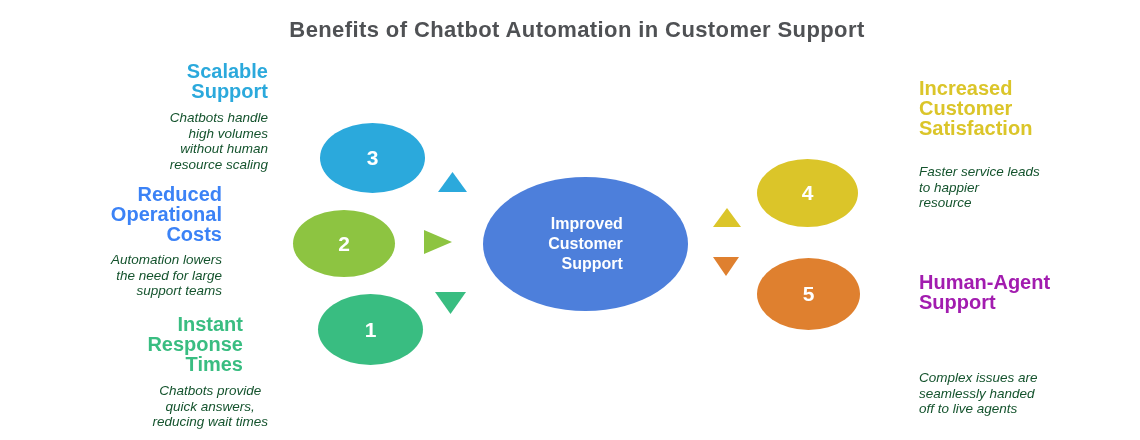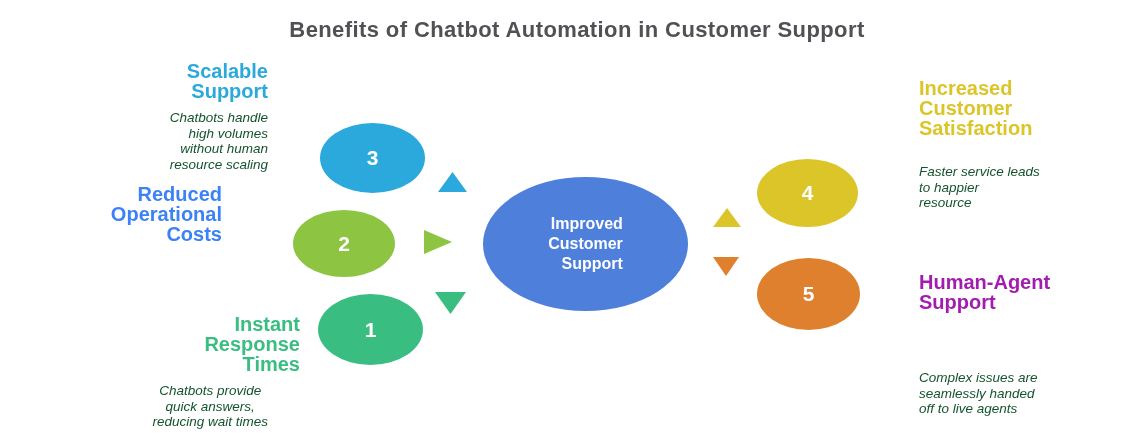--- a/index.html
+++ b/index.html
@@ -72,21 +72,21 @@
   .desc {
     position: absolute;
     margin: 0;
     font-size: 13.5px;
     line-height: 15.5px;
     color: #14532d;
     white-space: pre-line;
     font-style: italic;
   }
   .align-right { text-align: right; }
-  .heading-1 { right: 840px; top: 314px; }
+  .heading-1 { right: 897px; top: 314px; }
   .desc-1    { right: 872px; top: 383px; text-align: center; }
   .heading-2 { right: 918px; top: 184px; }
   .desc-2    { right: 918px; top: 252px; }
   .heading-3 { right: 872px; top: 61px; }
   .desc-3    { right: 872px; top: 110px; }
   .heading-4 { left: 919px; top: 78px; }
   .desc-4    { left: 919px; top: 164px; }
   .heading-5 { left: 919px; top: 272px; }
   .desc-5    { left: 919px; top: 326px; margin-top: 44px; }
 </style>
@@ -128,20 +128,23 @@
   <h2 class="heading heading-3 align-right" style="color: rgb(43, 169, 220);">Scalable
 Support</h2>
   <p class="desc desc-3 align-right">Chatbots handle
 high volumes
 without human
 resource scaling</p>
 
   <h2 class="heading heading-2 align-right" style="color: #3b82f6;">Reduced
 Operational
 Costs</h2>
+  <p class="desc desc-2 align-right">Automation lowers
+the need for large
+support teams</p>
 
   <h2 class="heading heading-1 align-right" style="color: rgb(57, 189, 129);">Instant
 Response
 Times</h2>
   <p class="desc desc-1 align-right">Chatbots provide
 quick answers,
 reducing wait times</p>
 
   <h2 class="heading heading-4" style="color: rgb(219, 197, 41);">Increased
 Customer

